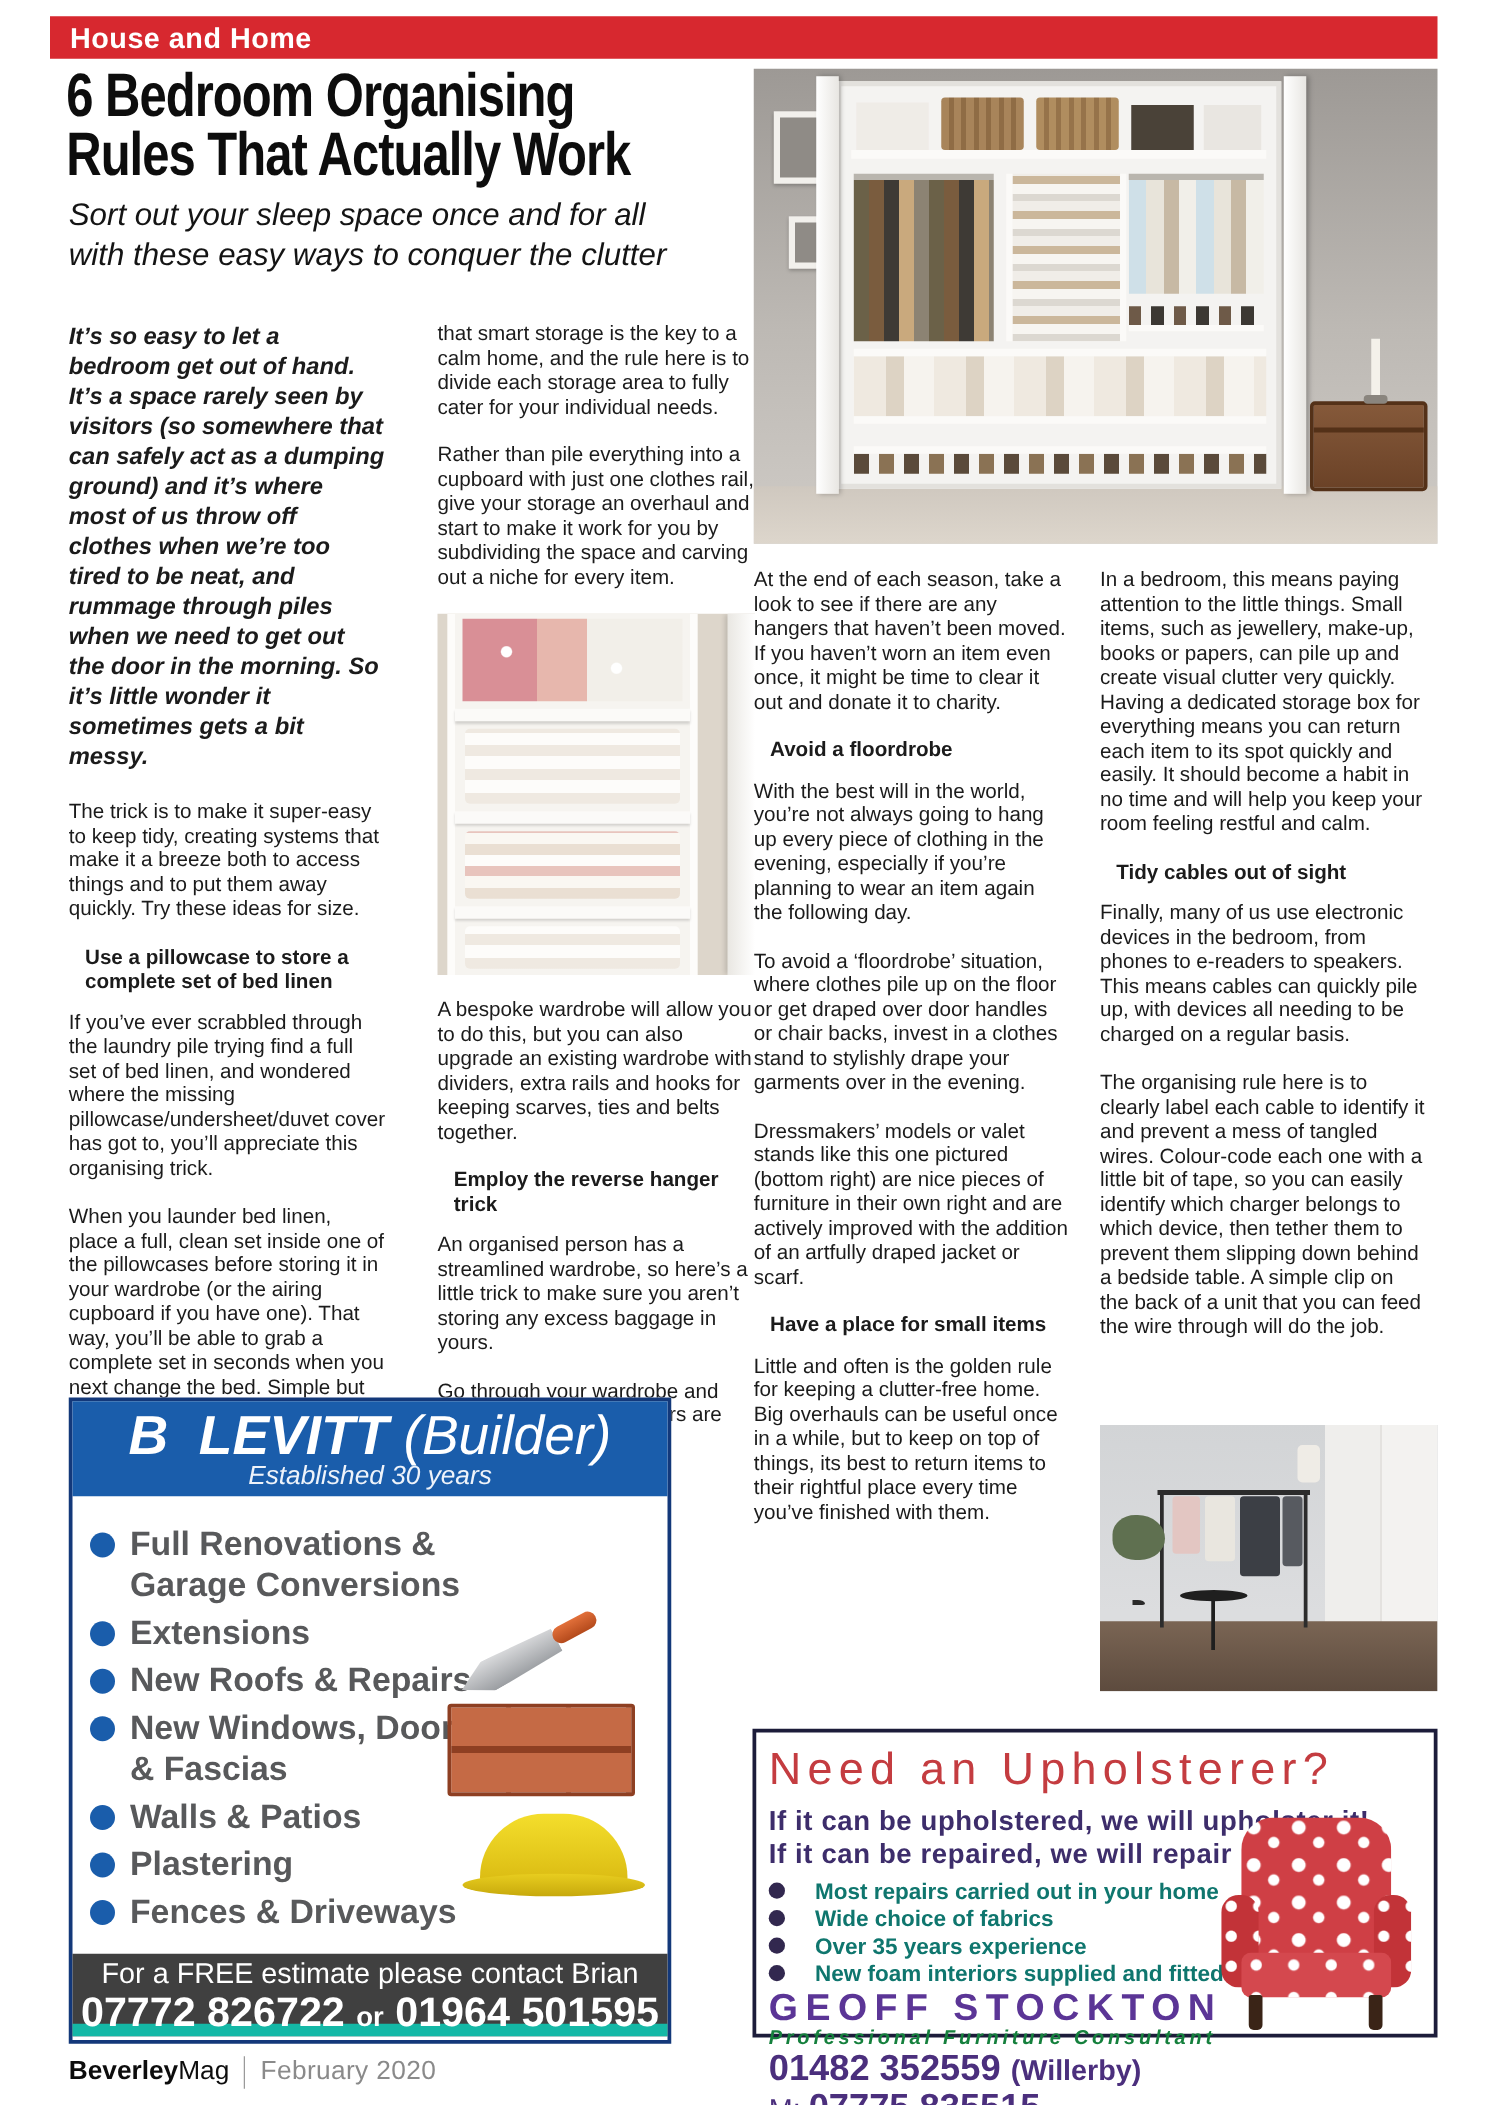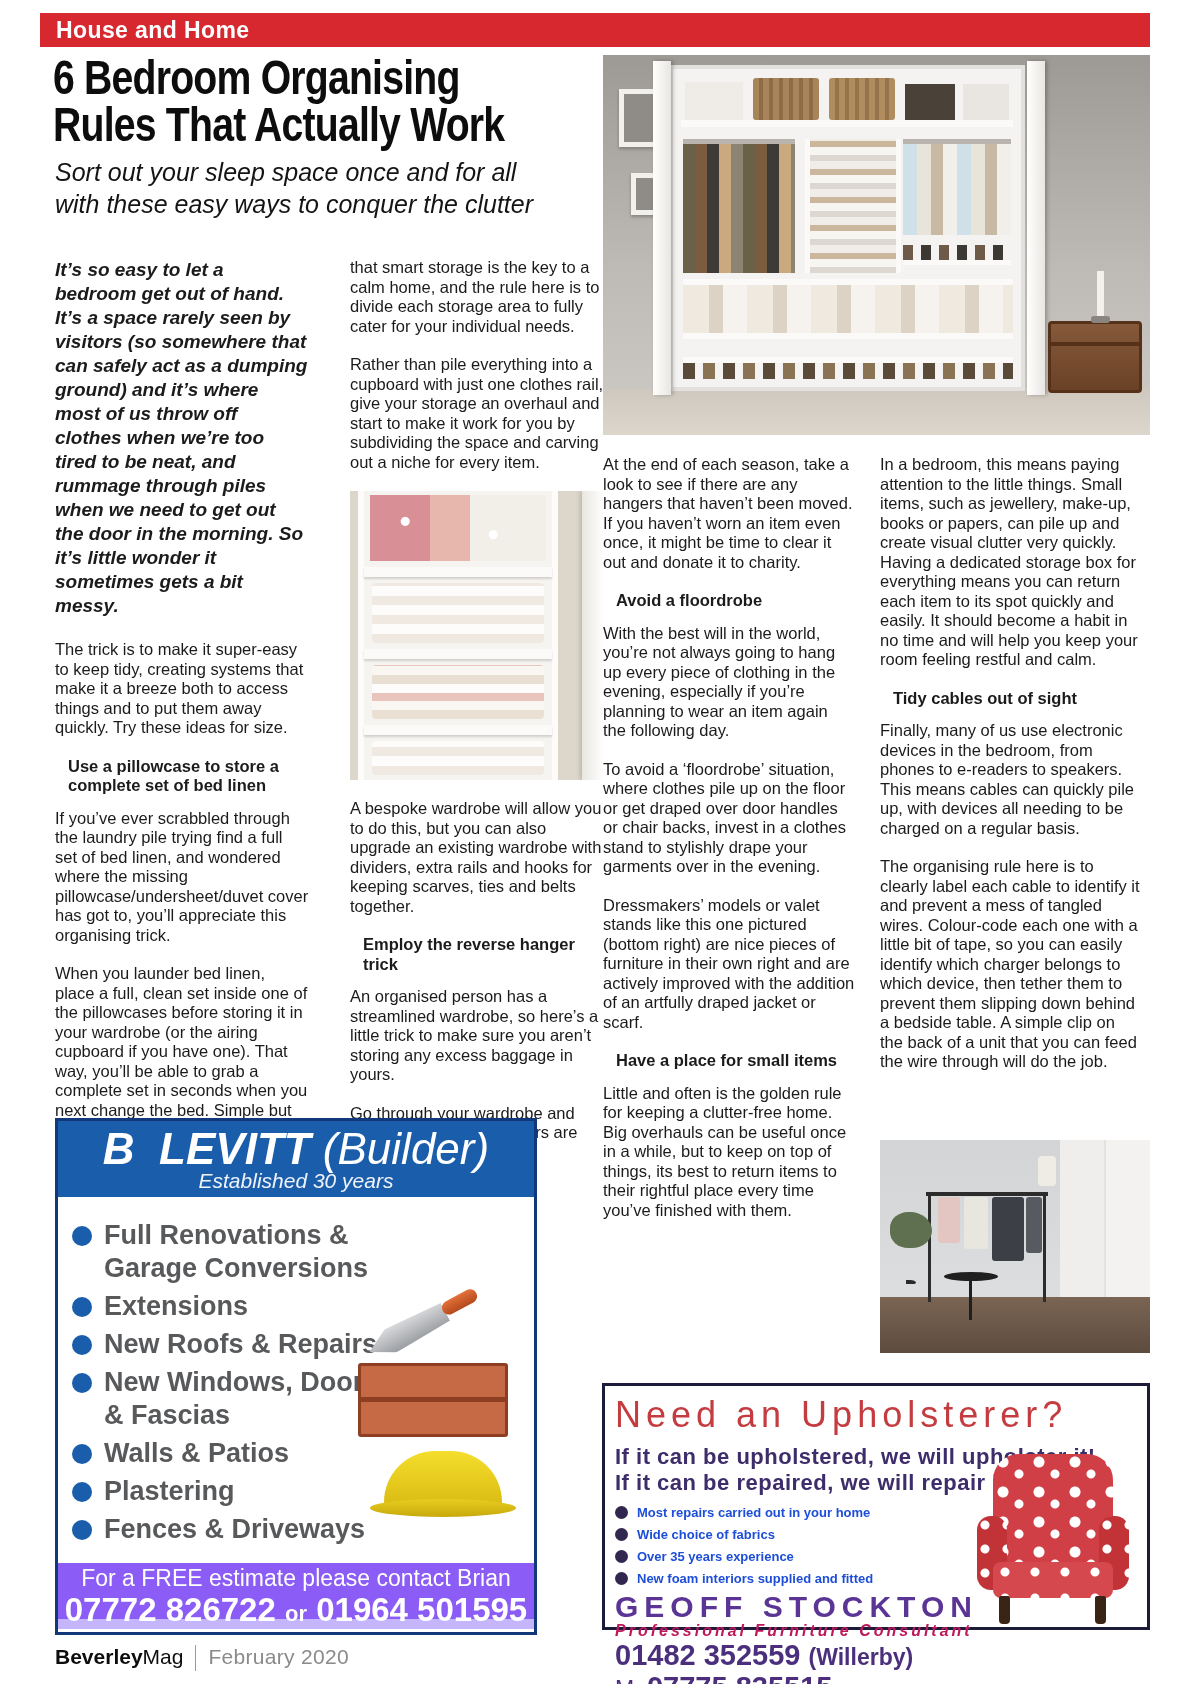--- a/index.html
+++ b/index.html
@@ -113,36 +113,36 @@
   .lv-list li{ display:flex; gap:12px; font-size:27px; font-weight:700; color:#58595b; line-height:33px; margin-bottom:5px; }
   .lv-dot{ flex:0 0 auto; width:20px; height:20px; border-radius:50%; background:#1a5dab; margin-top:7px; }
   .lv-art{ position:absolute; right:6px; top:96px; width:170px; height:250px; }
   .lv-trowel{ position:absolute; left:4px; top:10px; width:120px; height:40px; transform:rotate(-28deg); }
   .lv-blade{ position:absolute; left:0; top:8px; width:86px; height:26px; background:linear-gradient(180deg,#d9dadc,#9a9da1); clip-path:polygon(0 50%,28% 0,100% 12%,100% 88%,28% 100%); }
   .lv-handle{ position:absolute; left:84px; top:12px; width:38px; height:14px; background:linear-gradient(180deg,#e2703a,#b44a1c); border-radius:7px; }
   .lv-bricks{ position:absolute; left:0px; top:70px; width:150px; height:74px;
     background:repeating-linear-gradient(0deg,#c56a45 0 32px,#8e3f22 32px 37px),repeating-linear-gradient(90deg,transparent 0 44px,#8e3f22 44px 48px); border:3px solid #8e3f22; border-radius:3px;}
   .lv-hat{ position:absolute; left:26px; top:158px; width:118px; height:58px; background:linear-gradient(180deg,#f4de2c,#d9b911); border-radius:58px 58px 8px 8px; }
   .lv-hat:after{ content:""; position:absolute; left:-14px; bottom:-8px; width:146px; height:18px; background:linear-gradient(180deg,#e8cd1f,#c7a90c); border-radius:50%; }
-  .lv-foot{ height:66px; background:#8b5cf6; color:#fff; text-align:center; border-bottom:10px solid #c4b5fd; padding-top:2px; }
+  .lv-foot{ height:66px; background:#404040; color:#fff; text-align:center; border-bottom:10px solid #14b8a6; padding-top:2px; }
   .lv-foot-line1{ font-size:23px; }
   .lv-foot-line2{ font-size:33px; font-weight:700; line-height:36px; }
   .lv-foot-line2 .or{ font-size:22px; }
   
   .uph{
     position:absolute; left:602px; top:1383px; width:548px; height:247px;
     border:3px solid #1c1c3a; background:#ffffff; padding:6px 10px; color:#3d2d6b;
   }
   .up-title{ font-size:36px; font-weight:400; letter-spacing:5px; color:#c43c40; white-space:nowrap; margin:2px 0 8px; }
   .up-line{ font-size:22px; font-weight:700; letter-spacing:.5px; line-height:26px; color:#3d2d6b; }
   .up-bullets{ list-style:none; margin-top:6px; }
-  .up-bullets li{ display:flex; gap:9px; font-size:13px; font-weight:700; line-height:22px; color:#1d4ed8; }
+  .up-bullets li{ display:flex; gap:24px; font-size:18px; font-weight:700; line-height:22px; color:#0f766e; }
   .up-dot{ flex:0 0 auto; width:13px; height:13px; border-radius:50%; background:#32284f; margin-top:4px; }
   .up-name{ font-size:30px; font-weight:700; letter-spacing:6px; color:#5b3596; line-height:30px; margin-top:2px; }
-  .up-role{ font-size:16px; font-weight:700; font-style:italic; letter-spacing:3px; color:#be185d; }
+  .up-role{ font-size:16px; font-weight:700; font-style:italic; letter-spacing:3px; color:#15803d; }
   .up-phone{ font-size:29px; font-weight:700; color:#4b2f7d; line-height:30px; }
   .up-phone .suffix{ font-size:23px; }
   .up-mob .mlab{ font-size:23px; font-weight:400; }
   .up-chair{ position:absolute; right:10px; top:68px; width:168px; height:172px; }
   .ch-back{ position:absolute; left:24px; top:0; width:120px; height:120px; border-radius:26px 26px 0 0;
     background-color:#cf3f45;
     background-image:radial-gradient(circle at 10px 8px,#fff 0 5px,transparent 6px),radial-gradient(circle at 26px 20px,#fff 0 4px,transparent 5px);
     background-size:36px 30px; }
   .ch-arm{ position:absolute; top:62px; width:30px; height:74px; border-radius:14px;
     background-color:#c23338;

